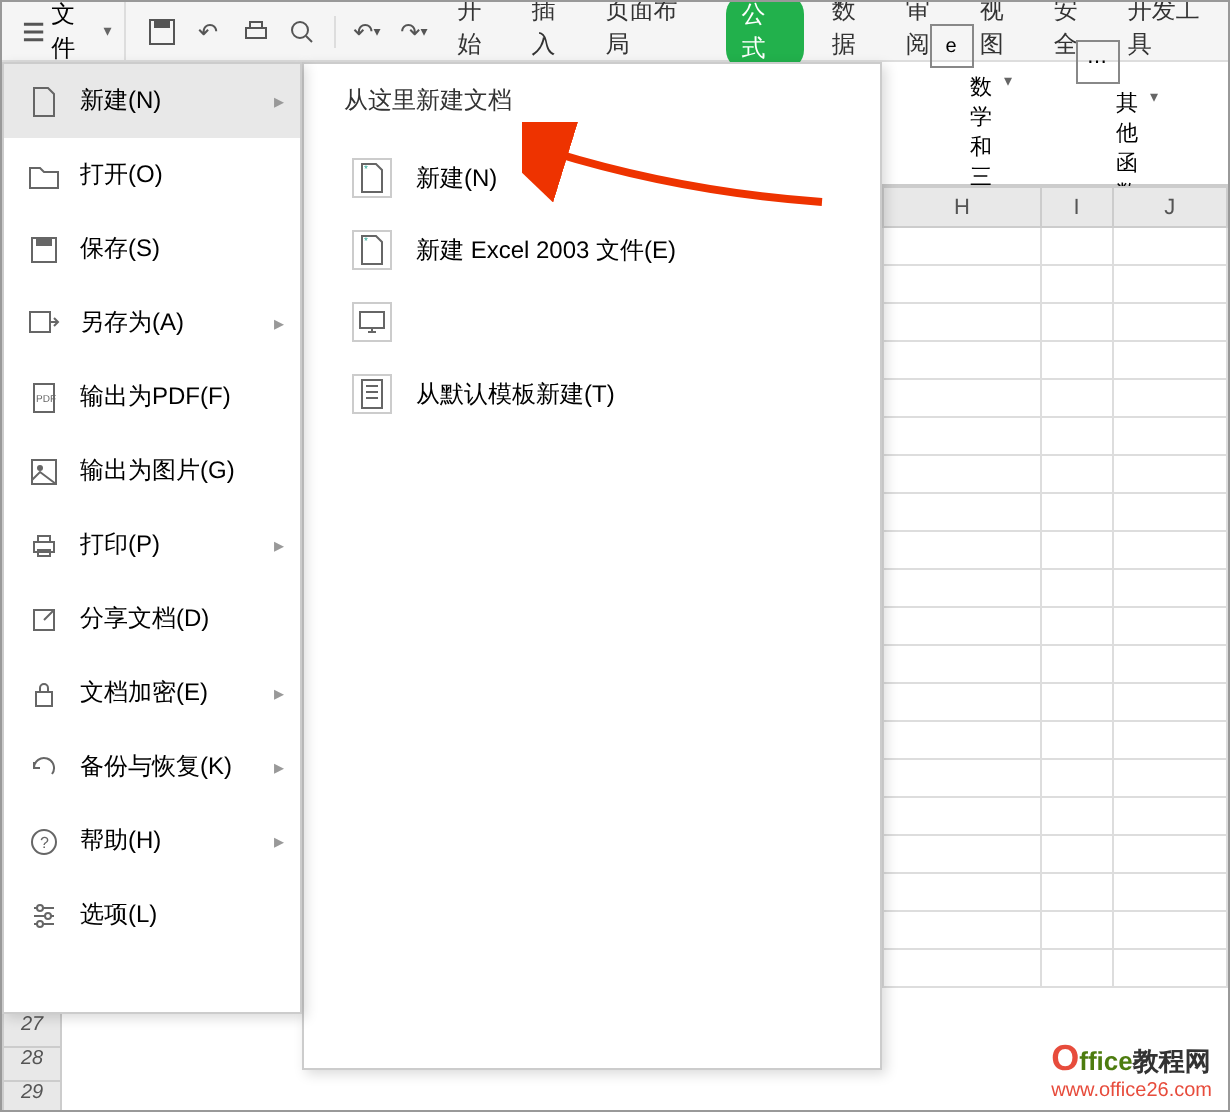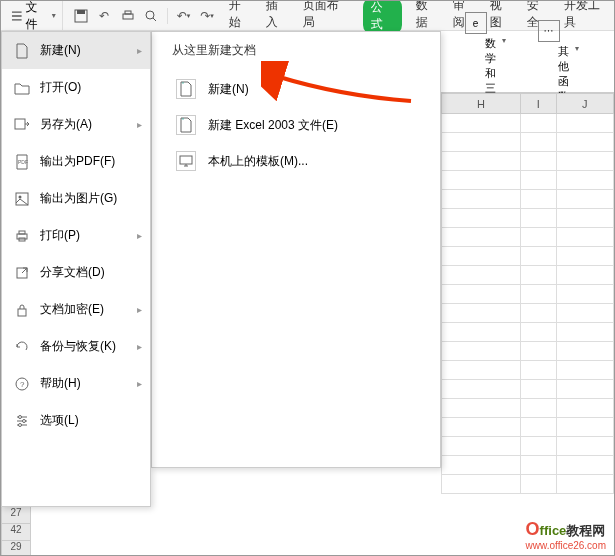--- a/index.html
+++ b/index.html
@@ -19,34 +19,34 @@
     .ribbon-btn .ricon { width: 22px; height: 22px; border: 1px solid #888; display: flex; align-items: center; justify-content: center; font-size: 10px; }
     .ribbon-btn .rlabel { display: flex; gap: 6px; margin-left: 40px; }
     .dropdown-arrow { font-size: 8px; color: #666; }
     
     .file-menu { position: absolute; top: 30px; left: 0; width: 150px; height: 476px; background: #fff; border: 1px solid #ccc; box-shadow: 2px 2px 6px rgba(0,0,0,0.15); z-index: 20; }
     .menu-item { display: flex; align-items: center; gap: 10px; padding: 10px 12px; font-size: 12px; cursor: pointer; position: relative; }
     .menu-item.active { background: #e8e8e8; }
     .menu-item .micon { width: 16px; height: 16px; display: flex; align-items: center; justify-content: center; color: #666; }
     .menu-item .arrow { position: absolute; right: 8px; color: #999; font-size: 10px; }
     
-    .submenu { position: absolute; top: 30px; left: 150px; width: 290px; height: 437px; background: #fff; border: 1px solid #ccc; box-shadow: 2px 2px 6px rgba(0,0,0,0.15); z-index: 19; padding: 10px 20px; }
+    .submenu { position: absolute; top: 30px; left: 150px; width: 290px; height: 504px; background: #fff; border: 1px solid #ccc; box-shadow: 2px 2px 6px rgba(0,0,0,0.15); z-index: 19; padding: 10px 20px; }
     .submenu-title { font-size: 12px; color: #333; margin-bottom: 12px; }
     .sub-item { display: flex; align-items: center; gap: 12px; padding: 8px 4px; font-size: 12px; cursor: pointer; }
     .sub-item .sicon { width: 20px; height: 20px; display: flex; align-items: center; justify-content: center; color: #666; border: 1px solid #ccc; }
     
     .red-arrow { position: absolute; top: 60px; left: 260px; z-index: 30; pointer-events: none; }
     
     .sheet { position: absolute; top: 92px; left: 440px; right: 0; bottom: 52px; }
     .sheet table { border-collapse: collapse; width: 100%; font-size: 11px; }
     .sheet th { background: #e8e8e8; border: 1px solid #ccc; height: 20px; font-weight: normal; color: #555; }
     .sheet td { border: 1px solid #ddd; height: 19px; }
     
     .row-headers { position: absolute; left: 0; top: 506px; width: 30px; z-index: 5; }
-    .row-headers div { height: 17px; background: #e8e8e8; border: 1px solid #ccc; font-size: 10px; text-align: center; color: #555; border-top: none; }
+    .row-headers div { height: 17px; background: #e8e8e8; border: 1px solid #ccc; font-size: 10px; text-align: center; color: #555; border-top: none; font-style: italic; }
     
     .watermark { position: absolute; bottom: 4px; right: 8px; z-index: 50; font-size: 13px; }
     .wm-line1 { font-weight: bold; }
     .wm-o { color: #e74c3c; font-size: 18px; }
     .wm-rest { color: #4d7c0f; }
     .wm-cn { color: #333; text-align: right; }
     .wm-line2 { color: #e74c3c; font-size: 10px; text-align: right; }
   </style>
 </head>
 <body>
@@ -131,20 +131,29 @@
   <div class="menu-item">
     <span class="micon">
         <svg width="16" height="14" viewBox="0 0 16 14">
           <path d="M1 3h5l2 2h7v8H1z" fill="none" stroke="#666"></path>
         </svg>
       </span>
     <span>打开(O)</span>
   </div>
   <div class="menu-item">
     <span class="micon">
+        <svg width="14" height="14" viewBox="0 0 14 14">
+          <rect x="1" y="1" width="12" height="12" fill="none" stroke="#666"></rect>
+          <rect x="3" y="1" width="8" height="4" fill="#666"></rect>
+        </svg>
+      </span>
+    <span>保存(S)</span>
+  </div>
+  <div class="menu-item">
+    <span class="micon">
         <svg width="16" height="14" viewBox="0 0 16 14">
           <rect x="1" y="1" width="10" height="10" fill="none" stroke="#666"></rect>
           <path d="M11 6l4 0M13 4l2 2-2 2" fill="none" stroke="#666"></path>
         </svg>
       </span>
     <span>另存为(A)</span>
     <span class="arrow">▸</span>
   </div>
   <div class="menu-item">
     <span class="micon">
@@ -248,21 +257,29 @@
       </span>
     <span>新建 Excel 2003 文件(E)</span>
   </div>
   <div class="sub-item">
     <span class="sicon">
         <svg width="16" height="14" viewBox="0 0 16 14">
           <rect x="2" y="2" width="12" height="8" fill="none" stroke="#666"></rect>
           <path d="M6 12h4M8 10v2" stroke="#666"></path>
         </svg>
       </span>
-    <span>本机上的模板(M)...</span>
+  </div>
+  <div class="sub-item">
+    <span class="sicon">
+        <svg width="14" height="16" viewBox="0 0 14 16">
+          <rect x="2" y="1" width="10" height="14" fill="none" stroke="#666"></rect>
+          <path d="M4 4h6M4 7h6M4 10h6" stroke="#666"></path>
+        </svg>
+      </span>
+    <span>从默认模板新建(T)</span>
   </div>
 </div>
 
 <svg class="red-arrow" width="160" height="50" viewBox="0 0 160 50">
   <defs>
       <marker id="ah" markerWidth="12" markerHeight="12" refX="2" refY="6" orient="auto">
         <path d="M0 0L12 6L0 12z" fill="#e30"></path>
       </marker>
     </defs>
   <path d="M150 40 Q80 35 15 15" stroke="#e30" stroke-width="4" fill="none" marker-end="url(#ah)"></path>
@@ -375,21 +392,21 @@
           <td></td>
           <td></td>
           <td></td>
         </tr>
   </tbody>
     </table>
 </div>
 
 <div class="row-headers">
   <div>27</div>
-  <div>42</div>
+  <div>28</div>
   <div>29</div>
 </div>
 
 <div class="watermark">
   <div class="wm-line1">
     <span class="wm-o">O</span><span class="wm-rest">ffice</span><span class="wm-cn">教程网</span>
   </div>
   <div class="wm-line2">www.office26.com</div>
 </div>
 

